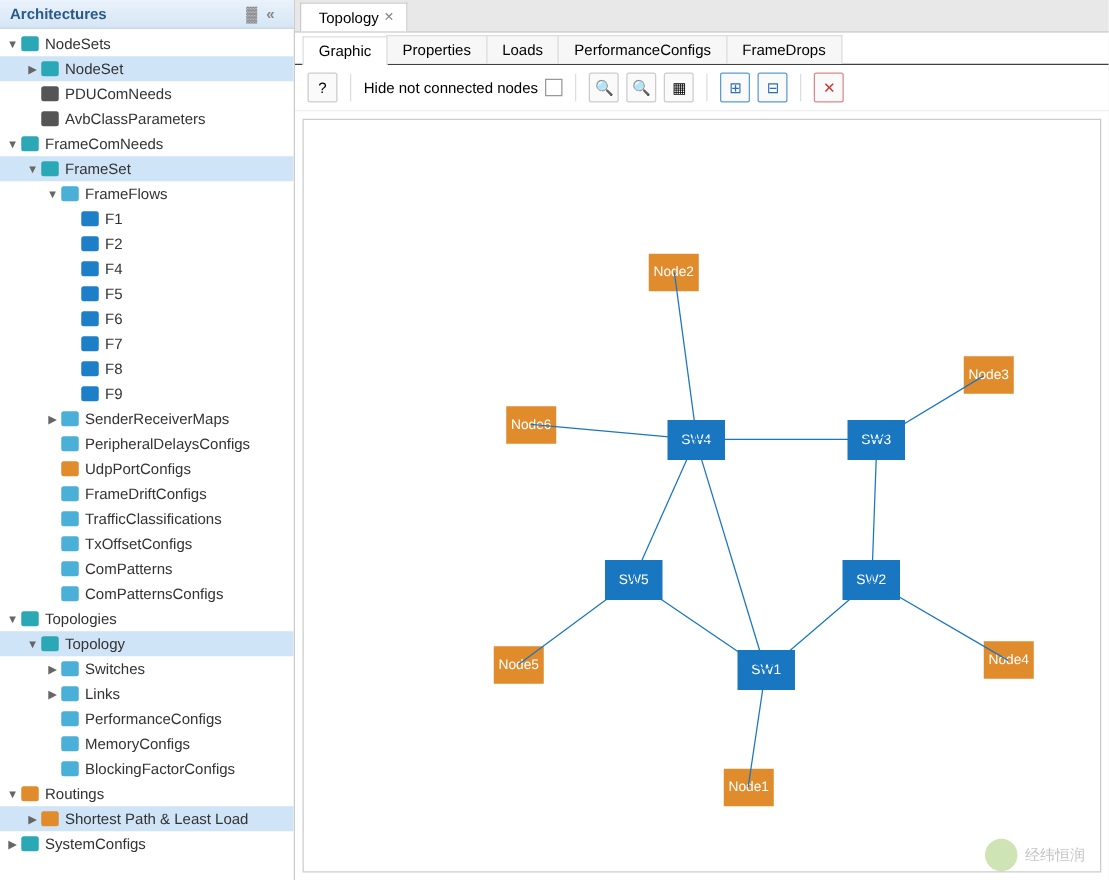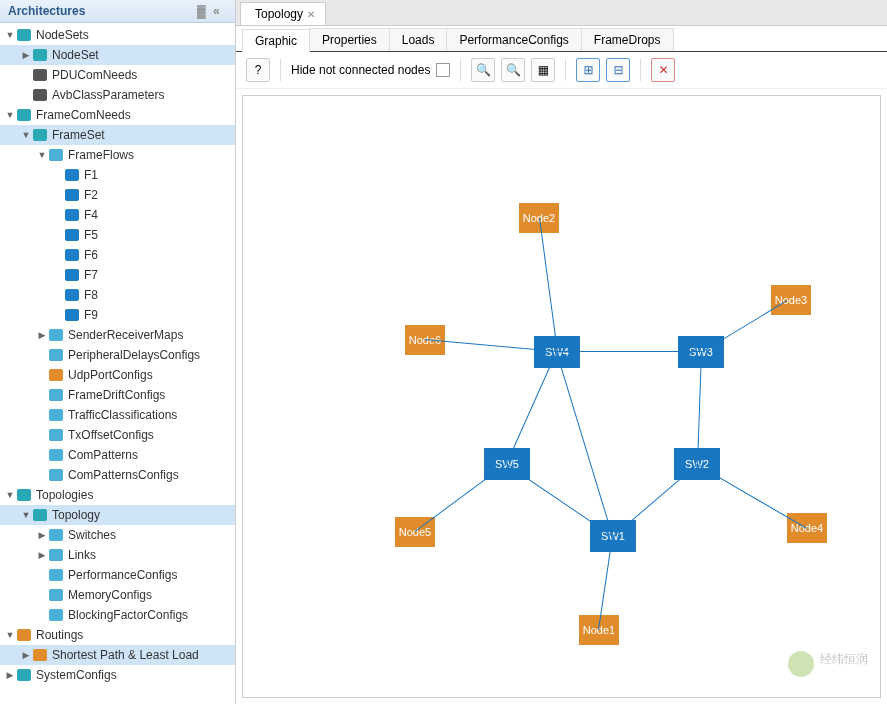--- a/index.html
+++ b/index.html
@@ -45,21 +45,21 @@
 .sep { width: 1px; height: 22px; background: #ddd; margin: 0 4px; }
 
 
 .canvas { flex: 1; position: relative; background: #fff; border: 1px solid #ccc; margin: 6px; }
 .node { position: absolute; display: flex; align-items: center; justify-content: center; color: #fff; font-size: 11px; cursor: pointer; }
 .sw { width: 46px; height: 32px; background: #1976c1; }
 .ep { width: 40px; height: 30px; background: #e08b2c; }
 .link { position: absolute; background: #1976c1; height: 1px; transform-origin: 0 0; }
 
 
-.watermark { position: absolute; right: 12px; bottom: 20px; display: flex; align-items: flex-start; gap: 6px; color: #888; font-size: 18px; opacity: 0.5; pointer-events: none; }
+.watermark { position: absolute; right: 12px; bottom: 0; display: flex; align-items: center; gap: 6px; color: #888; font-size: 18px; opacity: 0.5; pointer-events: none; }
 .wm-icon { width: 26px; height: 26px; border-radius: 50%; background: #9fc96a; }
 </style>
 </head>
 <body>
 
 <div class="sidebar">
   <div class="sidebar-header">
     <span>Architectures</span>
     <div class="controls">
       <span class="ctrl">▓</span>

